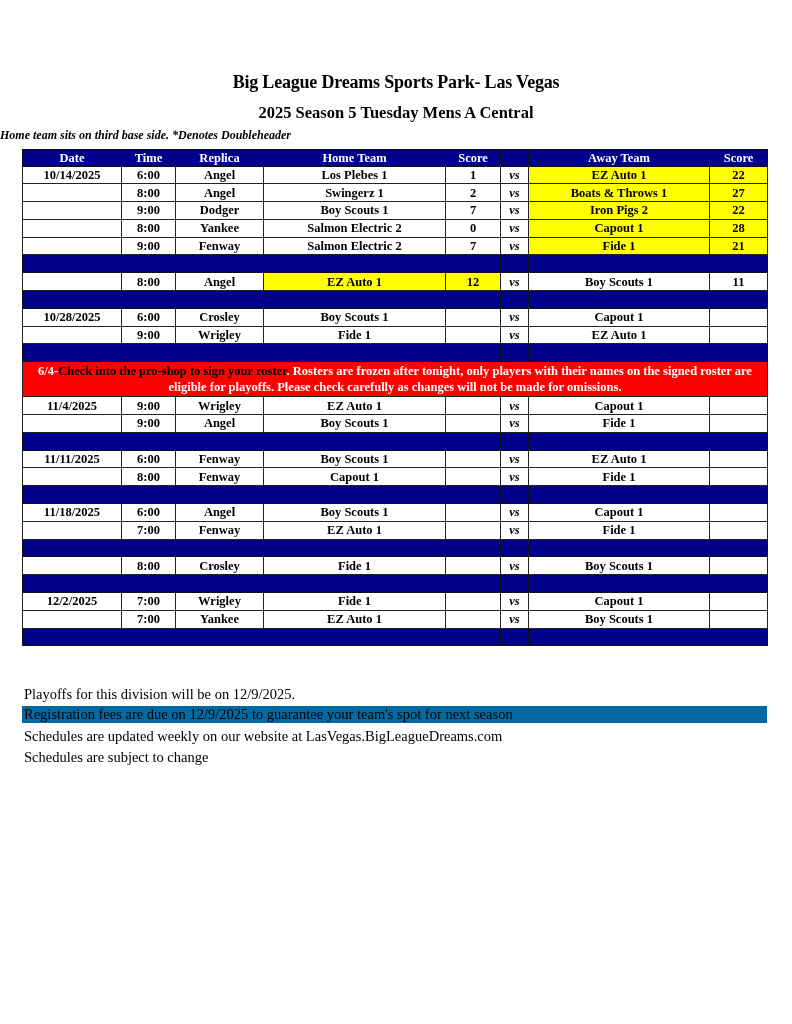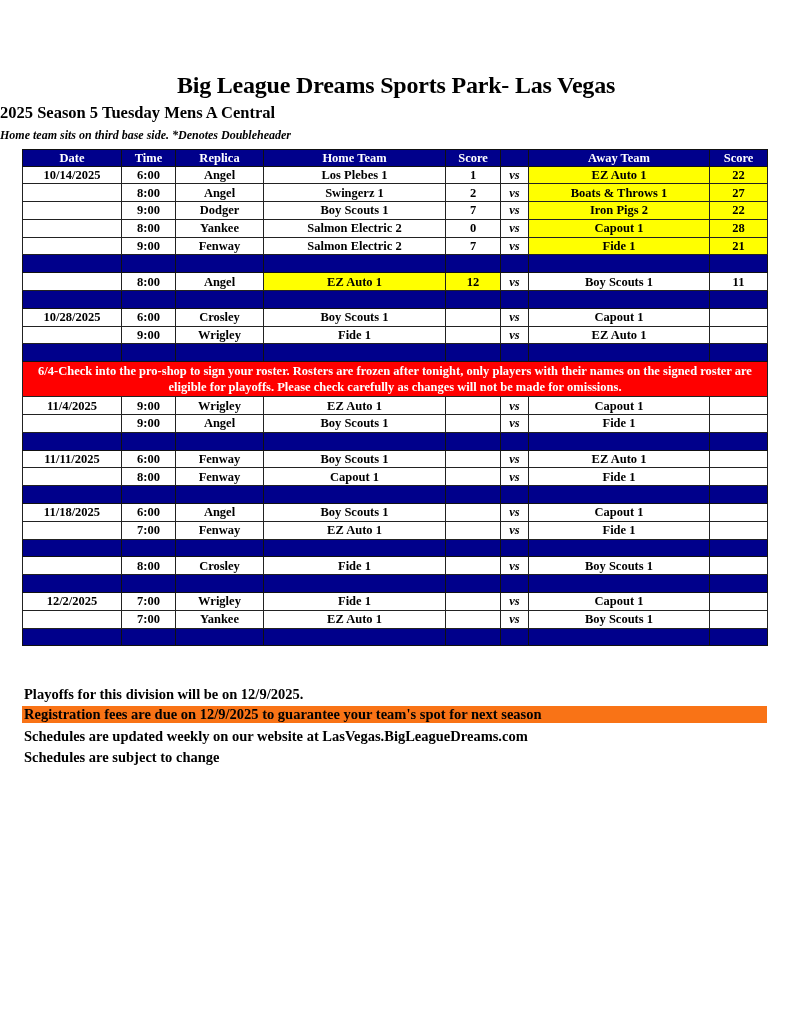--- a/index.html
+++ b/index.html
@@ -1,37 +1,37 @@
 <!DOCTYPE html>
 <html><head>
 <meta charset="utf-8">
 <style>
   html, body { margin: 0; padding: 0; background: #ffffff; }
   body { width: 792px; height: 1024px; position: relative; overflow: hidden;
          font-family: "Liberation Serif", "DejaVu Serif", serif; color: #000; }
   .title { position: absolute; left: 0; width: 792px; top: 72px; text-align: center;
-           font-weight: bold; font-size: 24px; letter-spacing: -0.2px; }
-  .subtitle { position: absolute; left: 0; width: 792px; top: 103px; text-align: left;
+           font-weight: bold; font-size: 18px; letter-spacing: -0.2px; }
+  .subtitle { position: absolute; left: 0; width: 792px; top: 103px; text-align: center;
               font-weight: bold; font-size: 16.5px; }
   .note { position: absolute; left: 0; width: 792px; top: 128px; text-align: left;
           font-weight: bold; font-style: italic; font-size: 12px; }
   table.sched { position: absolute; left: 22px; top: 149px; width: 745px;
                 border-collapse: collapse; table-layout: fixed; }
   table.sched td, table.sched th { border: 1.5px solid #222; padding: 0; height: 16.8px;
                 text-align: center; font-weight: bold; font-size: 12.5px; line-height: 14px;
                 white-space: nowrap; overflow: hidden; }
   table.sched th { background: #00008b; color: #fff; border-color: #111; height: 15.5px; font-size: 12.5px; }
   tr.sep td { background: #00008b; border-color: #111; }
   td.vs { font-style: italic; font-weight: normal; font-size: 11.5px; }
   td.hl { background: #ffff00; }
   tr.notice td { background: #ff0000; color: #fff; height: 34px; font-size: 12.5px;
                  line-height: 16px; padding: 0 6px; white-space: normal; border-color: #222; }
-  .notice-hi { color: #ffffff; }
-  .footer { position: absolute; left: 24px; font-weight: bold; font-size: 14.5px; }
-  .footer.hl { background: #f97316; left: 22px; width: 743px; padding-left: 2px; }
+  .notice-hi { color: #000000; }
+  .footer { position: absolute; left: 24px; font-weight: normal; font-size: 14.5px; }
+  .footer.hl { background: #0369a1; left: 22px; width: 743px; padding-left: 2px; }
 </style>
 </head>
 <body>
 
 <div class="title">Big League Dreams Sports Park- Las Vegas</div>
 <div class="subtitle">2025 Season 5 Tuesday Mens A Central</div>
 <div class="note">Home team sits on third base side.  *Denotes Doubleheader</div>
 
 <table class="sched">
   <colgroup>

